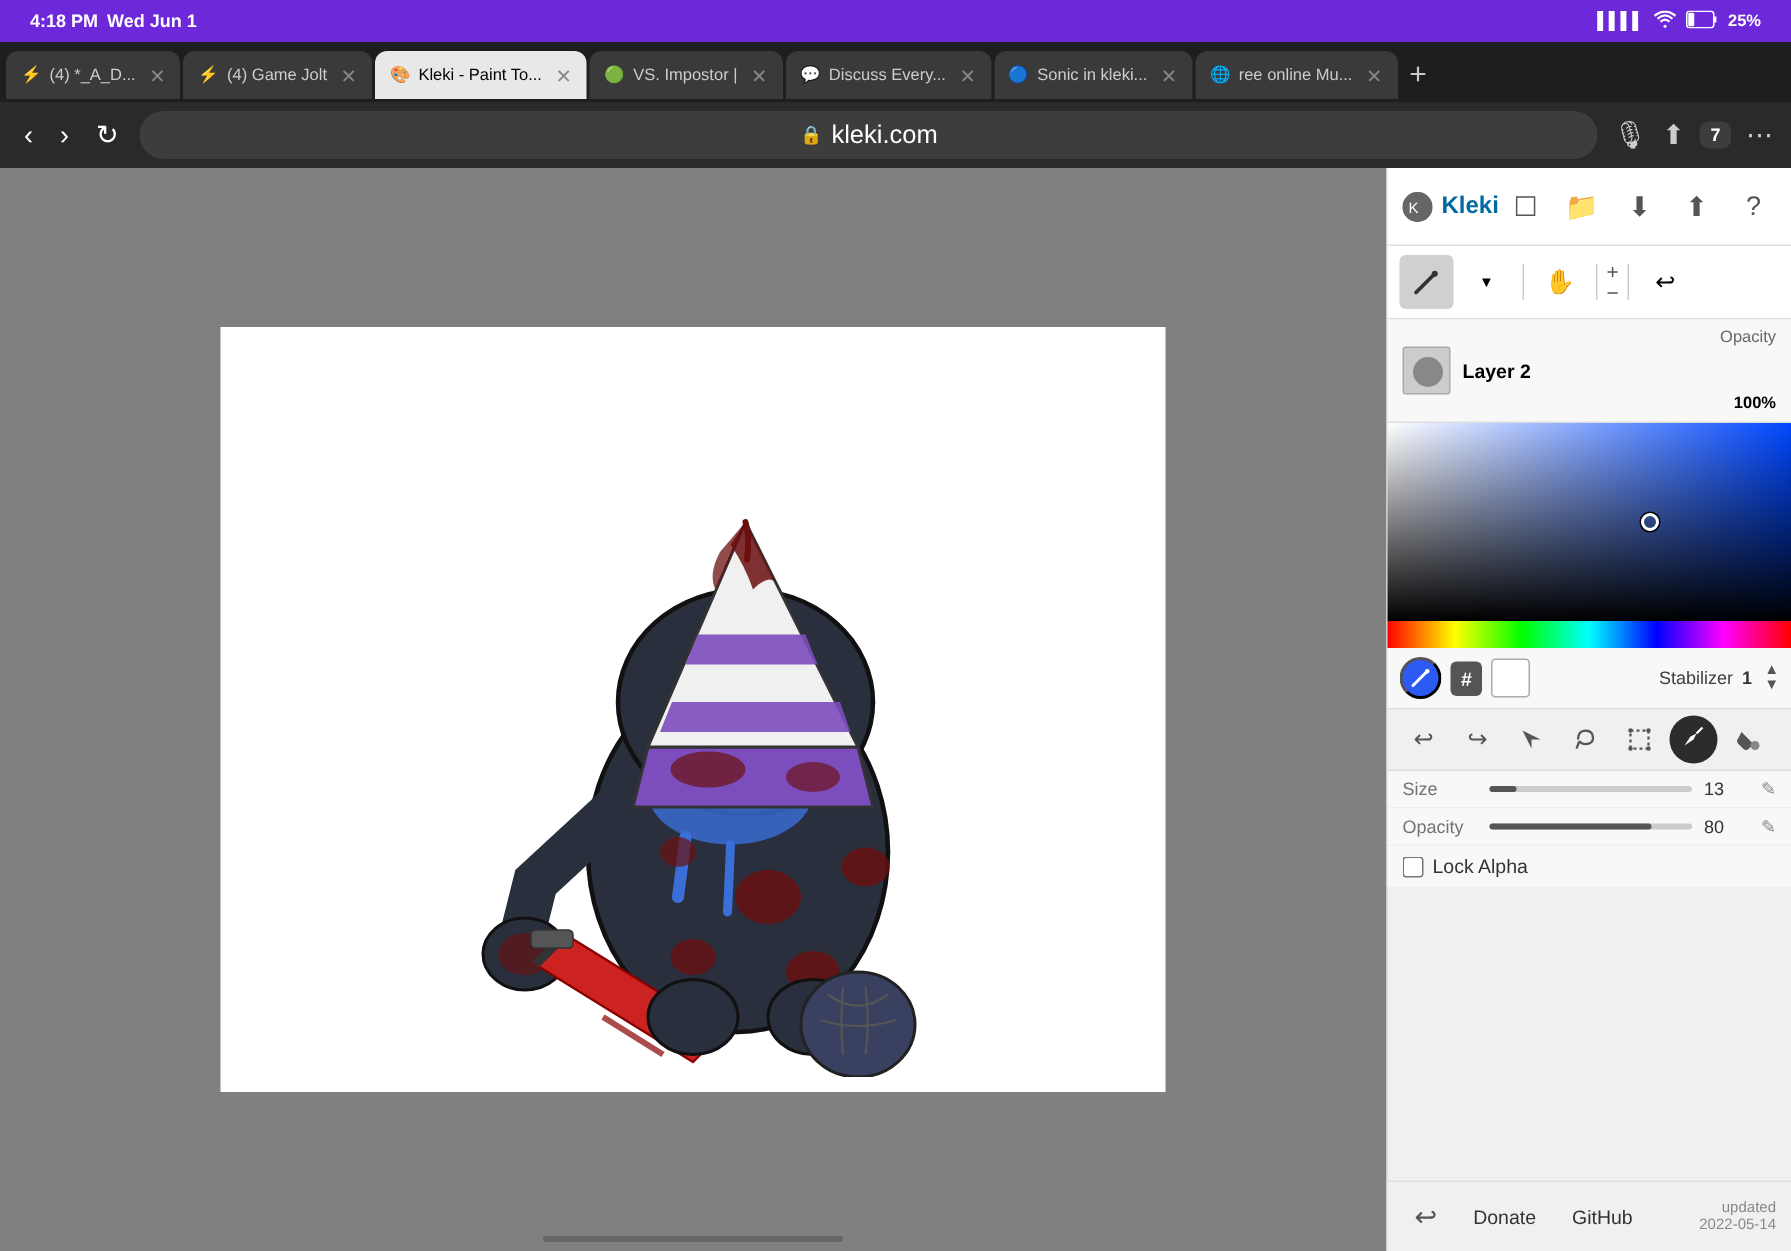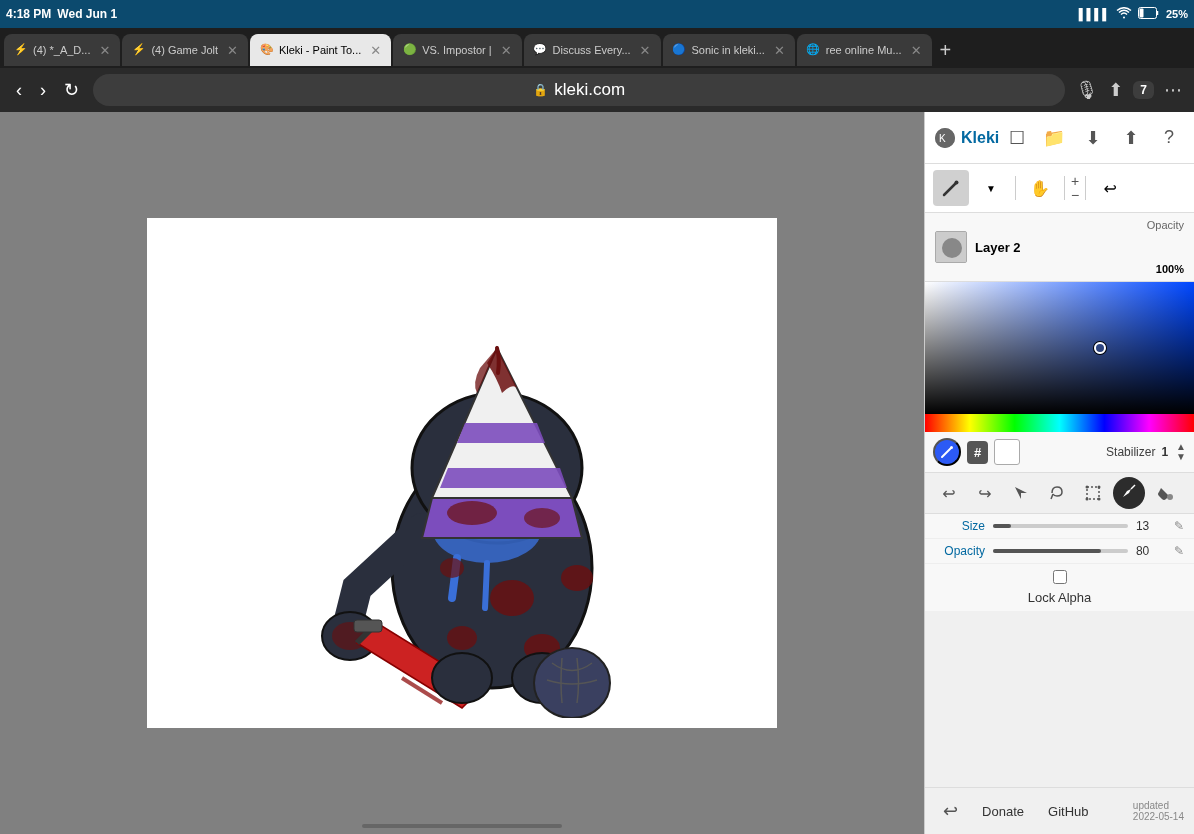--- a/index.html
+++ b/index.html
@@ -1,21 +1,21 @@
 <!DOCTYPE html>
 <html><head>
   <meta charset="utf-8">
   <style>
     * { margin: 0; padding: 0; box-sizing: border-box; }
     body { width: 1194px; height: 834px; overflow: hidden; font-family: -apple-system, BlinkMacSystemFont, 'Segoe UI', sans-serif; background: #000; }
 
     
     .status-bar {
       display: flex; align-items: center; justify-content: space-between;
-      background: #0c4a6e; color: #fff; height: 28px; padding: 0 6px; font-size: 12px; font-weight: 600;
+      background: #6d28d9; color: #fff; height: 28px; padding: 0 20px; font-size: 12px; font-weight: 600;
     }
     .status-bar-left { display: flex; align-items: center; gap: 6px; }
     .status-bar-right { display: flex; align-items: center; gap: 6px; font-size: 11px; }
 
     
     .tab-bar {
       display: flex; align-items: center; height: 40px; background: #1e1e1e;
       padding: 4px 4px 0; gap: 2px; overflow: hidden;
     }
     .tab {
@@ -180,46 +180,46 @@
     .hist-btn.active-tool {
       background: #2c2c2c; border-radius: 50%;
     }
     .hist-btn.active-tool span { color: #fff; }
 
     
     .slider-row {
       display: flex; align-items: center; padding: 5px 10px; gap: 8px;
       background: #f8f8f8; border-bottom: 1px solid #eee;
     }
-    .slider-label { font-size: 12px; color: #0369a1; width: 50px; text-align: right; }
+    .slider-label { font-size: 12px; color: #737373; width: 50px; }
     .slider-track {
       flex: 1; height: 4px; background: #ccc; border-radius: 2px; position: relative;
     }
     .slider-fill { height: 100%; background: #555; border-radius: 2px; }
     .slider-value { font-size: 12px; color: #333; font-weight: 500; width: 30px; text-align: left; }
     .slider-edit-btn { background: none; border: none; cursor: pointer; font-size: 12px; color: #888; }
 
     
     .lock-alpha-row {
-      display: flex; align-items: center; padding: 6px 10px; gap: 6px; background: #f8f8f8; flex-direction: column;
+      display: flex; align-items: center; padding: 6px 10px; gap: 6px; background: #f8f8f8;
     }
     .lock-alpha-checkbox { width: 14px; height: 14px; cursor: pointer; }
     .lock-alpha-label { font-size: 13px; color: #333; }
 
     
     .bottom-bar {
       margin-top: auto; display: flex; align-items: center; padding: 8px 10px;
       background: #f0f0f0; border-top: 1px solid #ddd; gap: 8px;
     }
     .bottom-btn {
       background: none; border: none; cursor: pointer; font-size: 13px;
       color: #333; padding: 4px 8px; border-radius: 4px;
     }
     .undo-btn { font-size: 18px; color: #555; }
-    .updated-text { font-size: 10px; color: #888; margin-left: auto; }
+    .updated-text { font-size: 10px; color: #888; text-align: right; margin-left: auto; }
 
     
     .drawing-svg { width: 520px; height: 490px; }
   </style>
 </head>
 <body>
 
 <div class="status-bar">
   <div class="status-bar-left">
     <span>4:18 PM</span>

